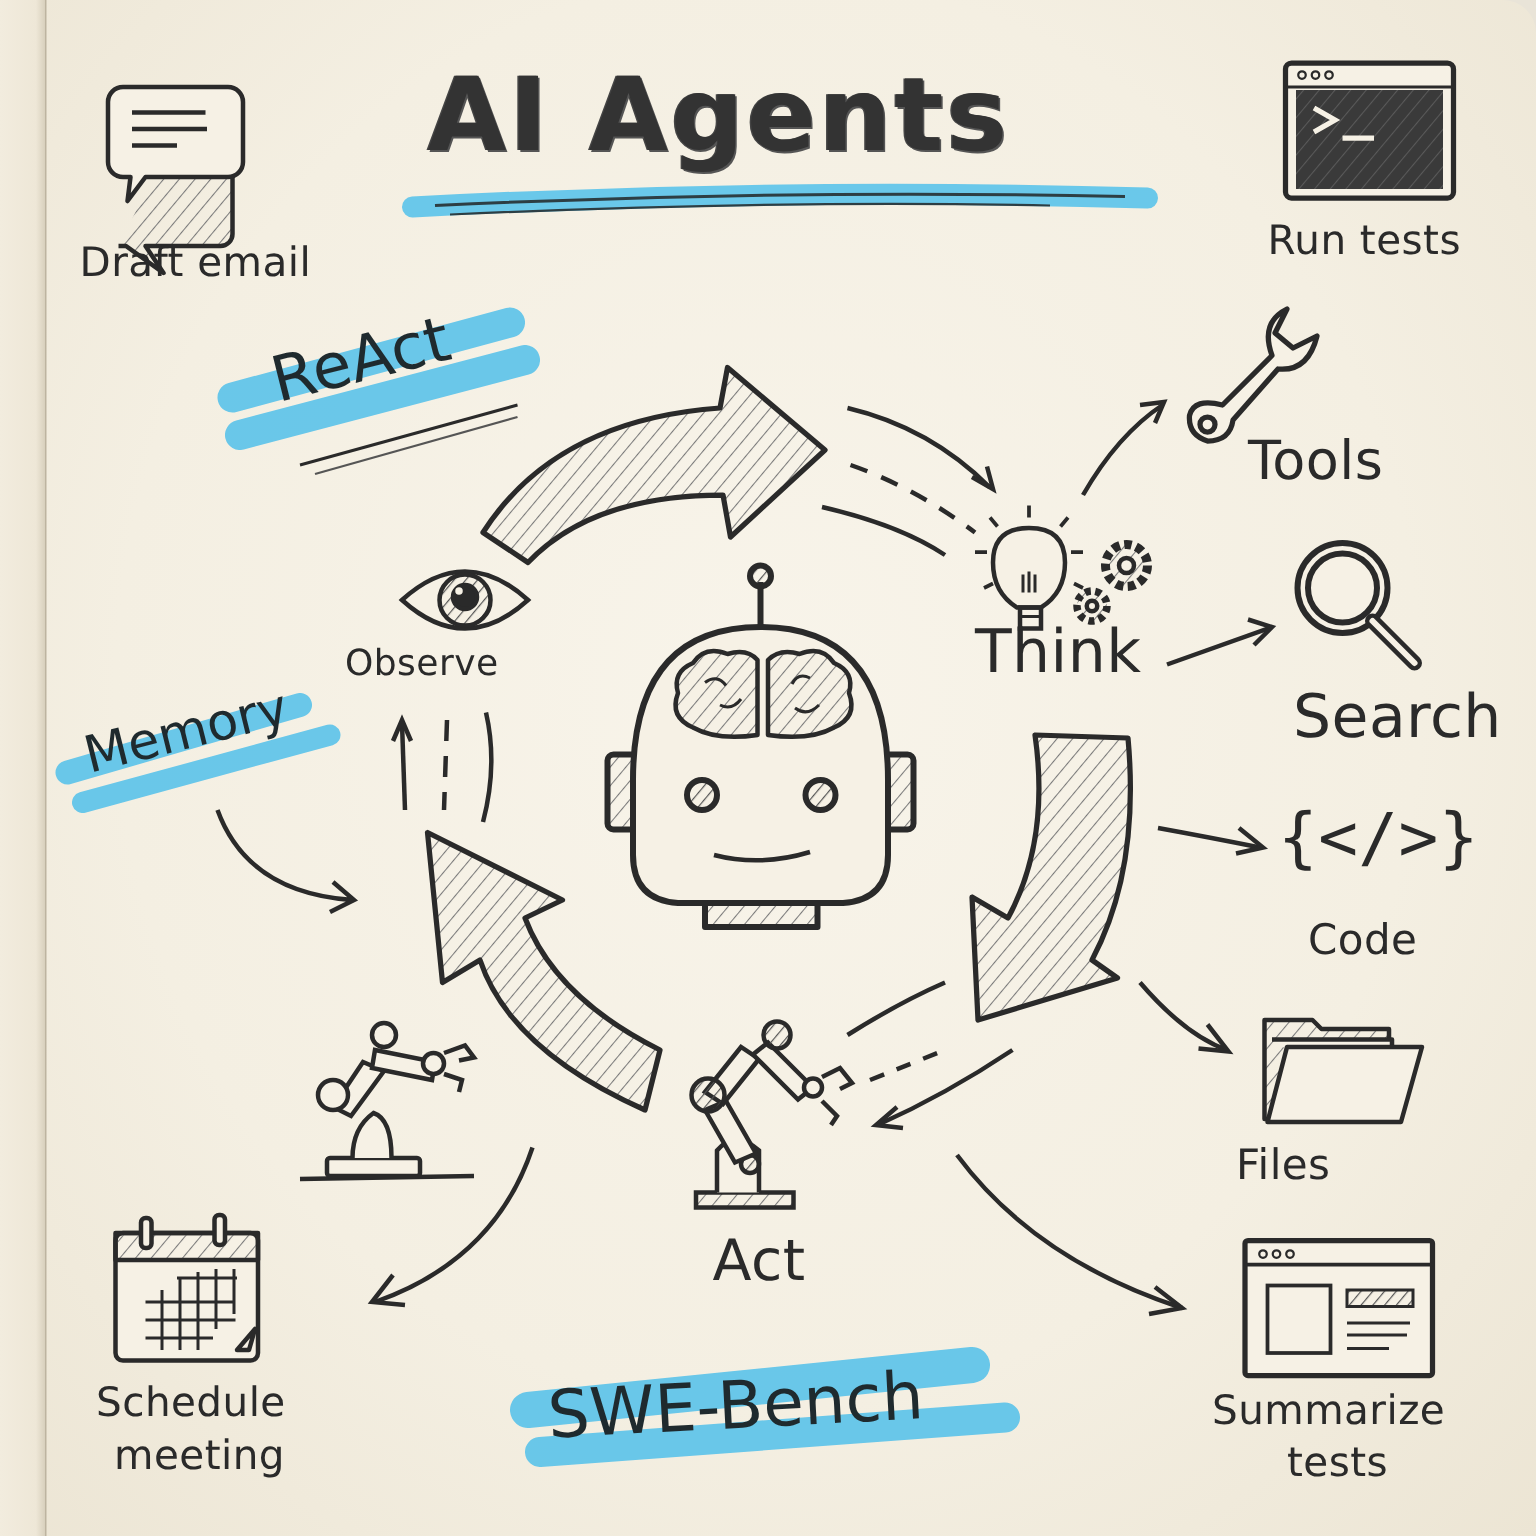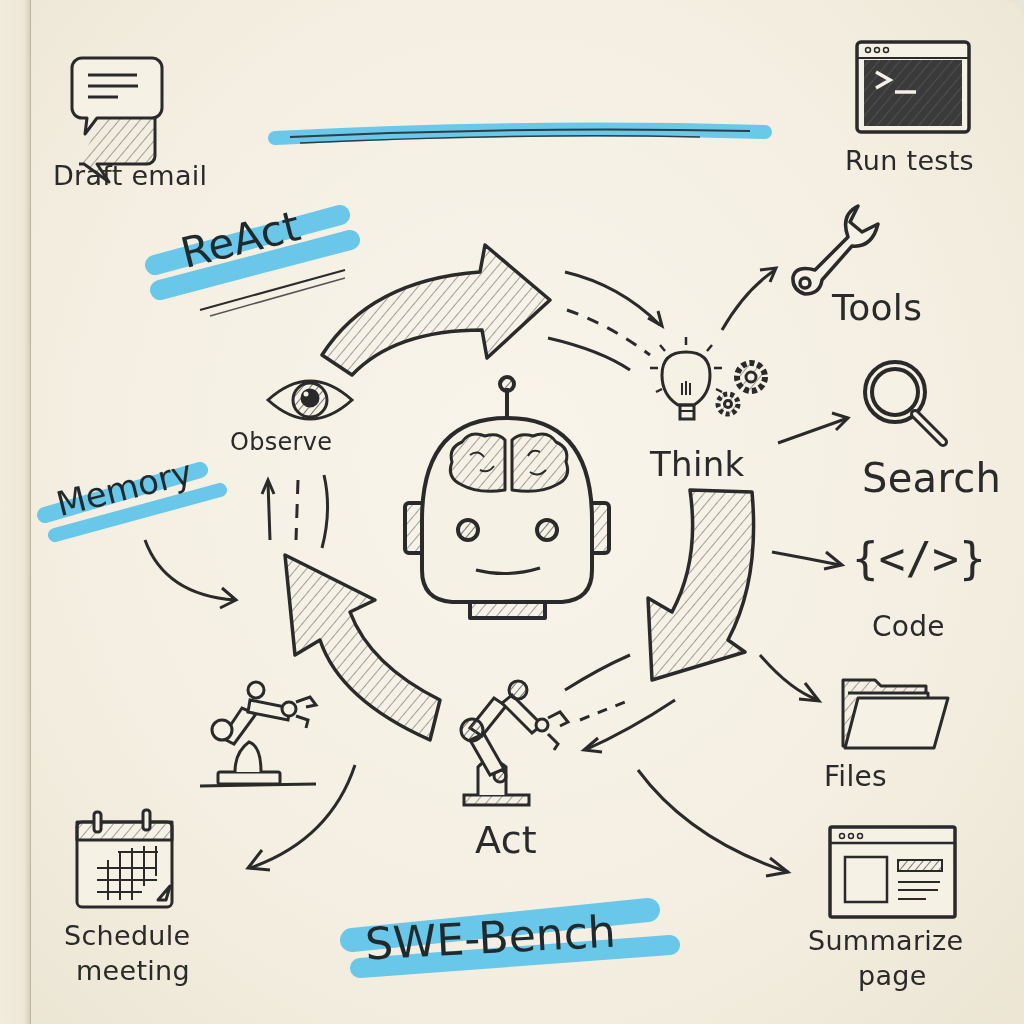--- a/index.html
+++ b/index.html
@@ -241,34 +241,35 @@
       <rect x="898" y="860" width="44" height="11" fill="url(#hatchDark)" stroke-width="2"></rect>
       <path d="M898 882 h42 M898 890 h40 M898 899 h28" stroke-width="2"></path>
     </g>
 
     <g stroke="#2a2a2a" stroke-width="3" fill="none">
       <path d="M355 765 Q330 840 250 868"></path>
       <path d="M262 850 l-14 18 l22 2"></path>
     </g>
   </svg>
 
+  <div class="title">AI Agents</div>
 
   <div class="tag" style="left:180px;top:215px;transform:rotate(-14deg);font-size:42px;">ReAct</div>
   <div class="tag" style="left:55px;top:468px;transform:rotate(-14deg);font-size:34px;">Memory</div>
   <div class="tag" style="left:365px;top:912px;transform:rotate(-3deg);font-size:44px;">SWE-Bench</div>
 
   <div class="lbl mid" style="left:230px;top:428px;">Observe</div>
-  <div class="lbl mid" style="left:650px;top:444px;font-size:34px;">Think</div>
+  <div class="lbl mid" style="left:650px;top:412px;font-size:40px;">Think</div>
   <div class="lbl mid" style="left:475px;top:818px;font-size:38px;">Act</div>
 
   <div class="lbl small" style="left:53px;top:160px;">Draft email</div>
   <div class="lbl small" style="left:845px;top:145px;">Run tests</div>
   <div class="lbl small" style="left:64px;top:920px;">Schedule</div>
   <div class="lbl small" style="left:76px;top:955px;">meeting</div>
   <div class="lbl small" style="left:808px;top:925px;">Summarize</div>
-  <div class="lbl small" style="left:858px;top:960px;">page</div>
+  <div class="lbl small" style="left:858px;top:960px;">tests</div>
 
   <div class="lbl small" style="left:832px;top:287px;font-size:36px;">Tools</div>
   <div class="lbl small" style="left:862px;top:455px;font-size:40px;">Search</div>
   <div class="lbl" style="left:852px;top:533px;font-size:44px;font-family:'DejaVu Sans Mono',monospace;">{&lt;/&gt;}</div>
   <div class="lbl small" style="left:872px;top:610px;font-size:28px;">Code</div>
   <div class="lbl small" style="left:824px;top:760px;font-size:28px;">Files</div>
 </div>
 
 </body></html>

